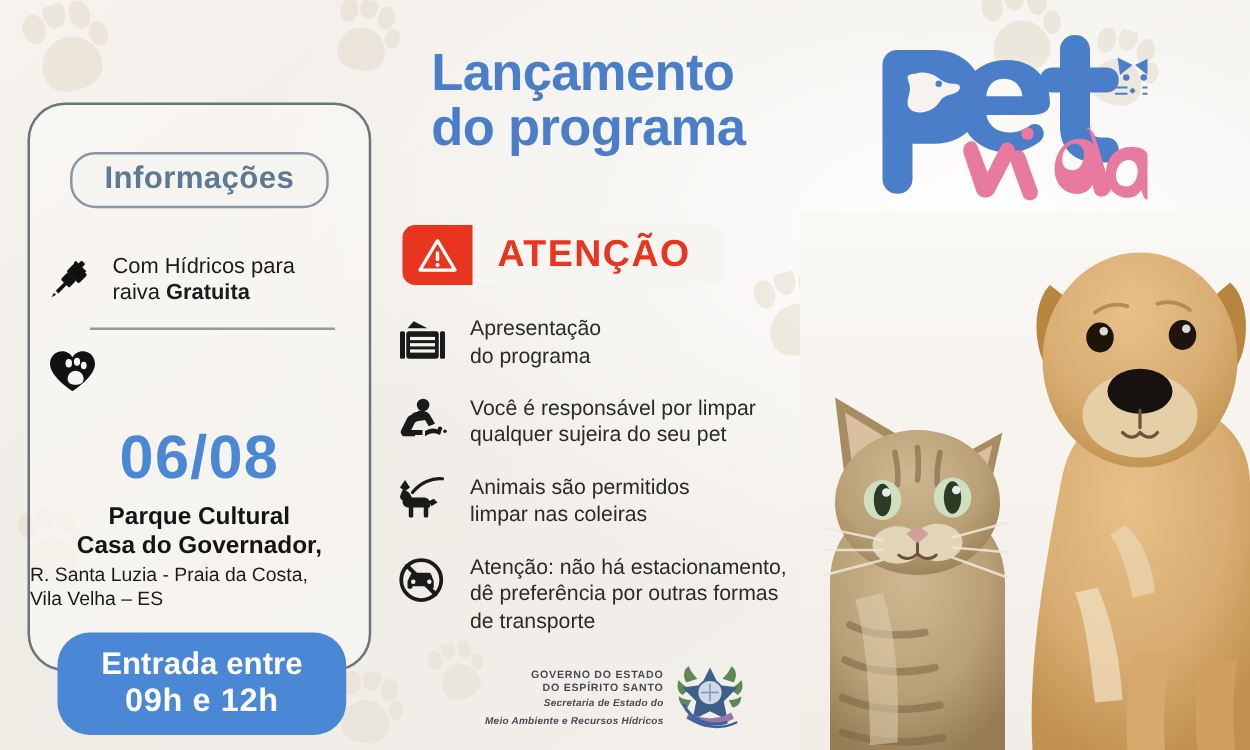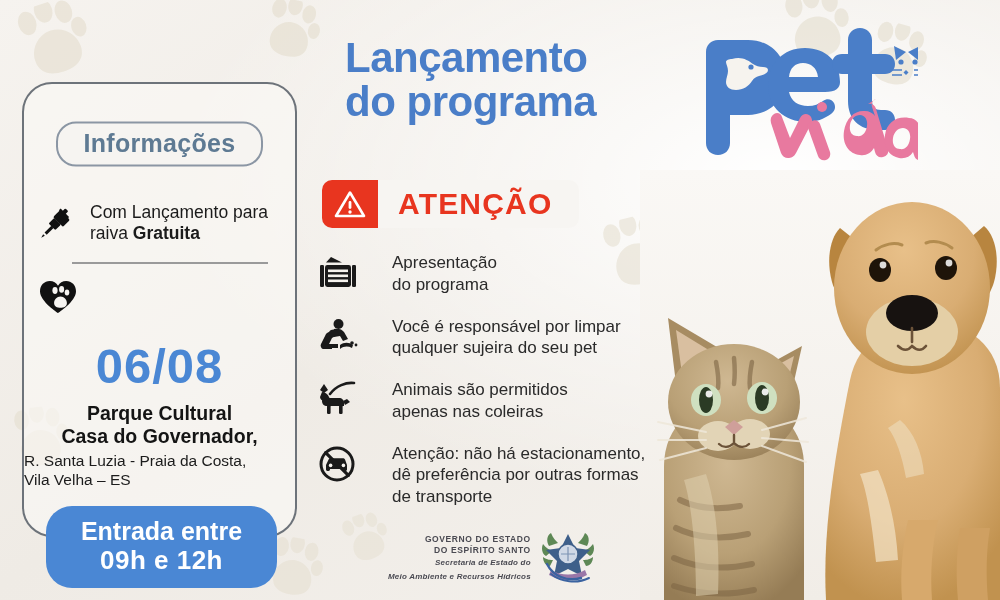--- a/index.html
+++ b/index.html
@@ -156,21 +156,21 @@
   #atencao-label {
     margin-left: 20px;
     font-size: 30px;
     font-weight: bold;
     letter-spacing: 1.2px;
     color: #e8351f;
   }
 
   
   #rules { position: absolute; left: 318px; top: 252px; width: 360px; z-index: 3; }
-  .rule-row { display: flex; align-items: flex-start; gap: 32px; margin-bottom: 20px; }
+  .rule-row { display: flex; align-items: flex-start; gap: 16px; margin-bottom: 20px; }
   .rule-ico { flex: 0 0 auto; width: 42px; padding-top: 2px; }
   .rule-ico svg { display: block; }
   .rule-text { font-size: 17px; line-height: 1.28; color: #2a2a2a; }
 
   
   #pets-photo {
     position: absolute;
     right: 0; bottom: 0;
     width: 360px; height: 430px;
     z-index: 2;
@@ -306,21 +306,21 @@
             <rect x="15.5" y="9.5" width="14" height="10" rx="1.6" transform="rotate(45 22.5 14.5)"></rect>
             <rect x="11" y="16" width="9.5" height="8" rx="1.2" transform="rotate(45 15.7 20)"></rect>
             <rect x="19" y="8.5" width="12" height="2.4" transform="rotate(45 25 9.7)"></rect>
             <rect x="16" y="13" width="12" height="2.2" transform="rotate(45 22 14.1)"></rect>
             <path d="M12.4 21.8l-6.8 6.8 2.1 2.1 6.8-6.8z"></path>
             <path d="M4.2 30.2l-2 3.6 3.6-2z"></path>
           </g>
         </svg>
       </span>
       <span class="info-text">
-        <span class="n">Com Lançamento para</span><br>
+        <span class="n">Com Hídricos para</span><br>
         <span class="n">raiva </span><span class="b">Gratuita</span>
       </span>
     </div>
 
     <div id="info-divider"></div>
 
     <div class="info-row" id="info-row-adoption">
       <span class="info-ico">
         <svg width="40" height="36" viewBox="0 0 40 36">
           <path d="M20 34S2 22.5 2 12.2C2 6.2 6.4 2 11.8 2 15.4 2 18.4 4 20 6.8 21.6 4 24.6 2 28.2 2 33.6 2 38 6.2 38 12.2 38 22.5 20 34 20 34z" fill="#111"></path>
@@ -458,21 +458,21 @@
             <path d="M5 17h16c3 0 5 2 5 5v3H9c-3 0-5-2-5-5z"></path>
             <rect x="9" y="24" width="3.6" height="9" rx="1.2"></rect>
             <rect x="21" y="24" width="3.6" height="9" rx="1.2"></rect>
             <path d="M25 20l4-2 3 3-5 3z"></path>
           </g>
           <path d="M12 13C18 5 28 1 36 2" fill="none" stroke="#1a1a1a" stroke-width="2.6" stroke-linecap="round"></path>
         </svg>
       </span>
       <span class="rule-text">
         <span>Animais são permitidos</span><br>
-        <span>apenas nas coleiras</span>
+        <span>limpar nas coleiras</span>
       </span>
     </div>
 
     <div class="rule-row">
       <span class="rule-ico">
         <svg width="40" height="38" viewBox="0 0 40 38">
           <circle cx="19" cy="19" r="16" fill="none" stroke="#1a1a1a" stroke-width="3"></circle>
           <g fill="#1a1a1a">
             <path d="M8 20l2.6-5.4c.4-.9 1.2-1.4 2.2-1.4h12c1 0 1.8.5 2.2 1.4L29 20v4.6c0 .8-.6 1.4-1.4 1.4h-1.2c-.8 0-1.4-.6-1.4-1.4V24H12v.6c0 .8-.6 1.4-1.4 1.4H9.4c-.8 0-1.4-.6-1.4-1.4z"></path>
           </g>

